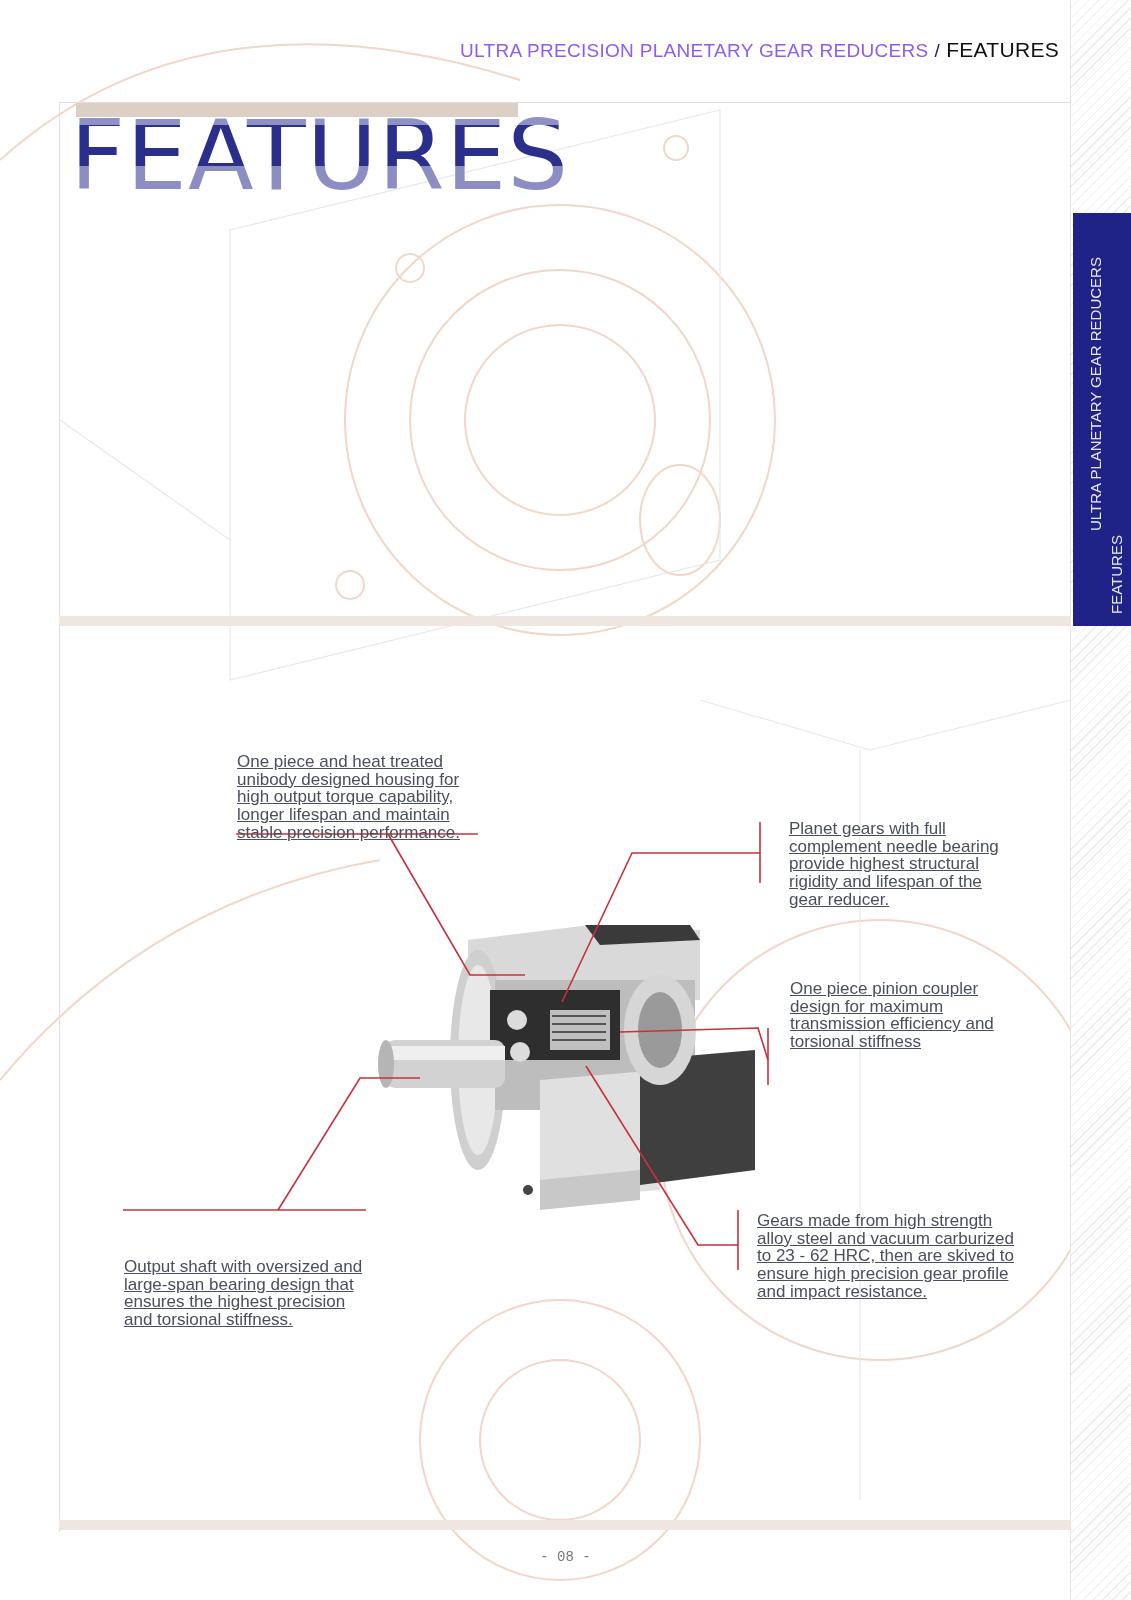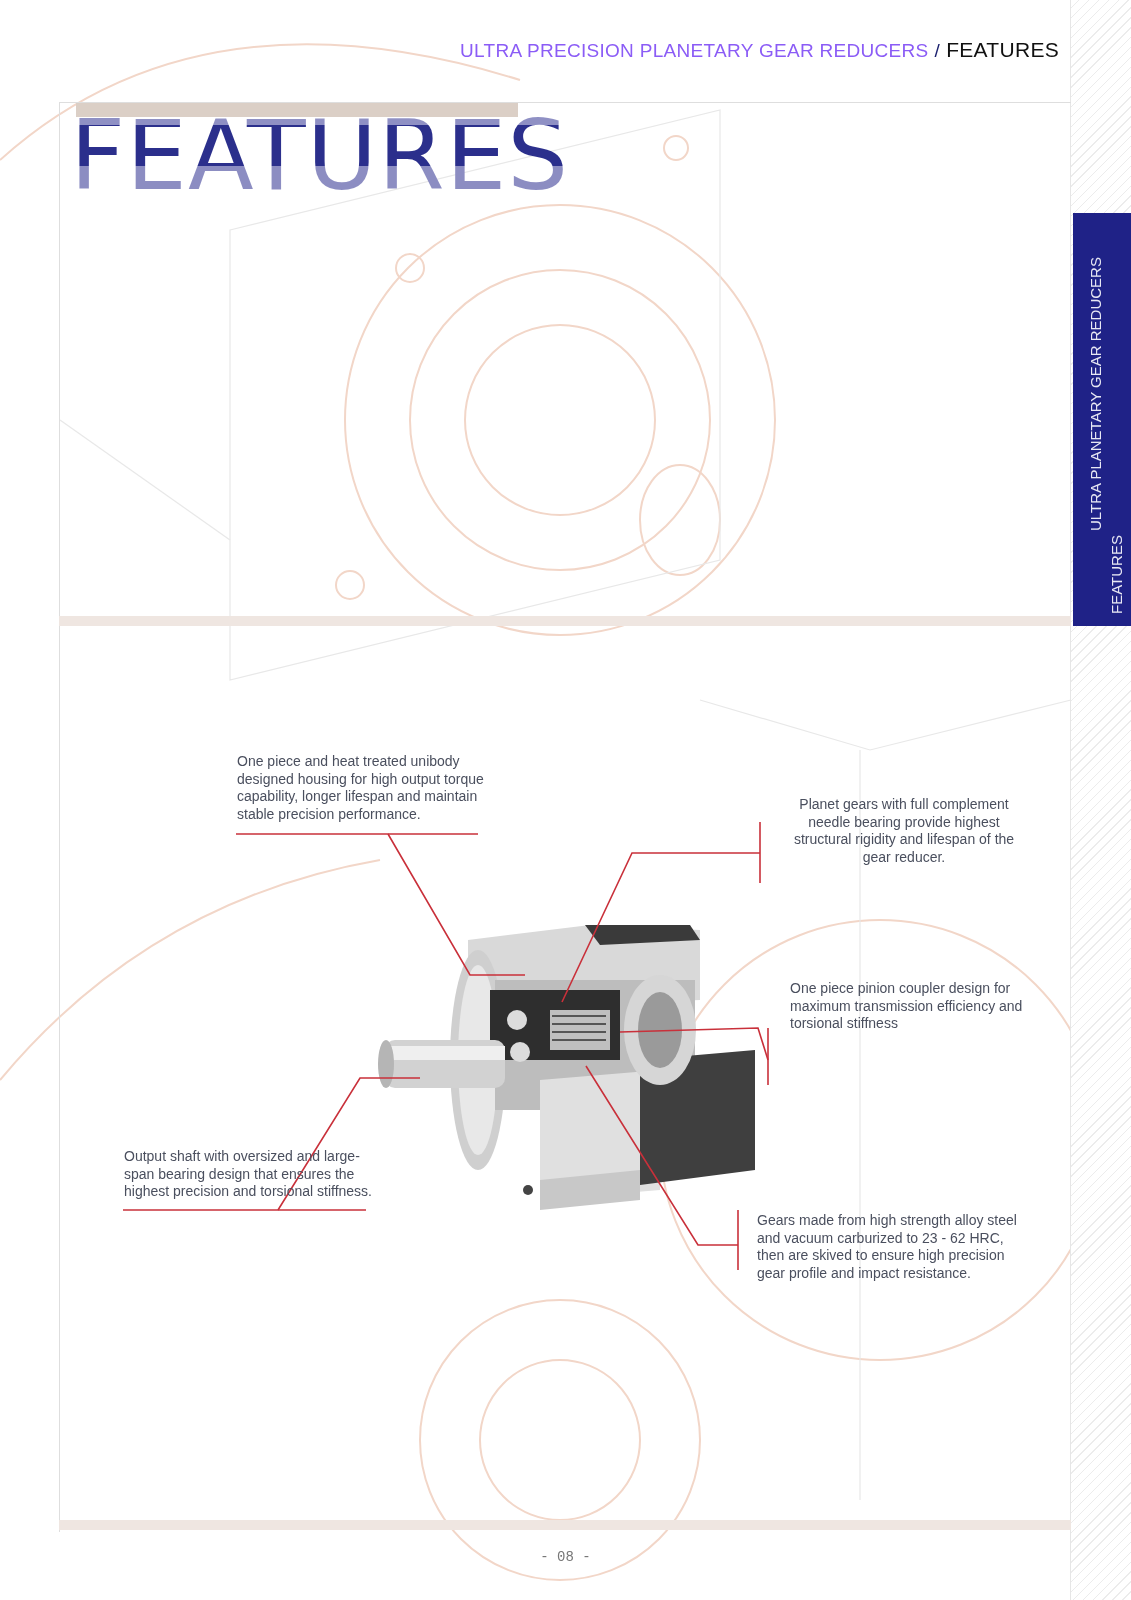--- a/index.html
+++ b/index.html
@@ -17,26 +17,26 @@
   .tan-bar{position:absolute;left:76px;top:103px;width:442px;height:14px;background:#dbcfc6;}
   .big-title{position:absolute;left:70px;top:108px;font-family:"DejaVu Sans",sans-serif;font-size:96px;line-height:1;letter-spacing:1px;
     background:linear-gradient(180deg,#8f90c4 0%,#8f90c4 18%,#2b2f8c 18%,#2b2f8c 60%,#8c8dc2 60%);
     -webkit-background-clip:text;background-clip:text;color:transparent;}
   .divider{position:absolute;left:59px;top:616px;width:1012px;height:10px;background:#efe6e1;}
   .footer-bar{position:absolute;left:59px;top:1520px;width:1012px;height:10px;background:#efe6e1;}
   .side-tab{position:absolute;left:1073px;top:213px;width:58px;height:413px;background:#1f2287;}
   .side-tab .v1,.side-tab .v2{position:absolute;color:#e8e8f4;font-size:15px;white-space:nowrap;transform-origin:left top;transform:rotate(-90deg);}
   .side-tab .v1{left:14px;top:318px;}
   .side-tab .v2{left:35px;top:401px;}
-  .callout{position:absolute;font-size:14px;line-height:17.7px;color:#4a4f5e;}
+  .callout{position:absolute;font-size:17px;line-height:17.7px;color:#4a4f5e;text-decoration:underline;}
   .c1{left:237px;top:753px;width:250px;}
-  .c2{left:789px;top:796px;width:230px;text-align:center;}
+  .c2{left:789px;top:820px;width:230px;}
   .c3{left:790px;top:980px;width:240px;}
   .c4{left:757px;top:1212px;width:260px;}
-  .c5{left:124px;top:1148px;width:250px;}
+  .c5{left:124px;top:1258px;width:250px;}
   .page-num{position:absolute;left:0;width:1131px;text-align:center;top:1549px;font-size:14px;color:#777;font-family:Liberation Mono, monospace;}
   .lines{position:absolute;left:0;top:0;width:1131px;height:1600px;pointer-events:none;}
 </style>
 </head>
 <body>
 
 <svg class="bg-svg" viewBox="0 0 1131 1600">
   <g fill="none" stroke="#f2d6c8" stroke-width="2">
     <circle cx="560" cy="420" r="215"></circle>
     <circle cx="560" cy="420" r="150"></circle>

